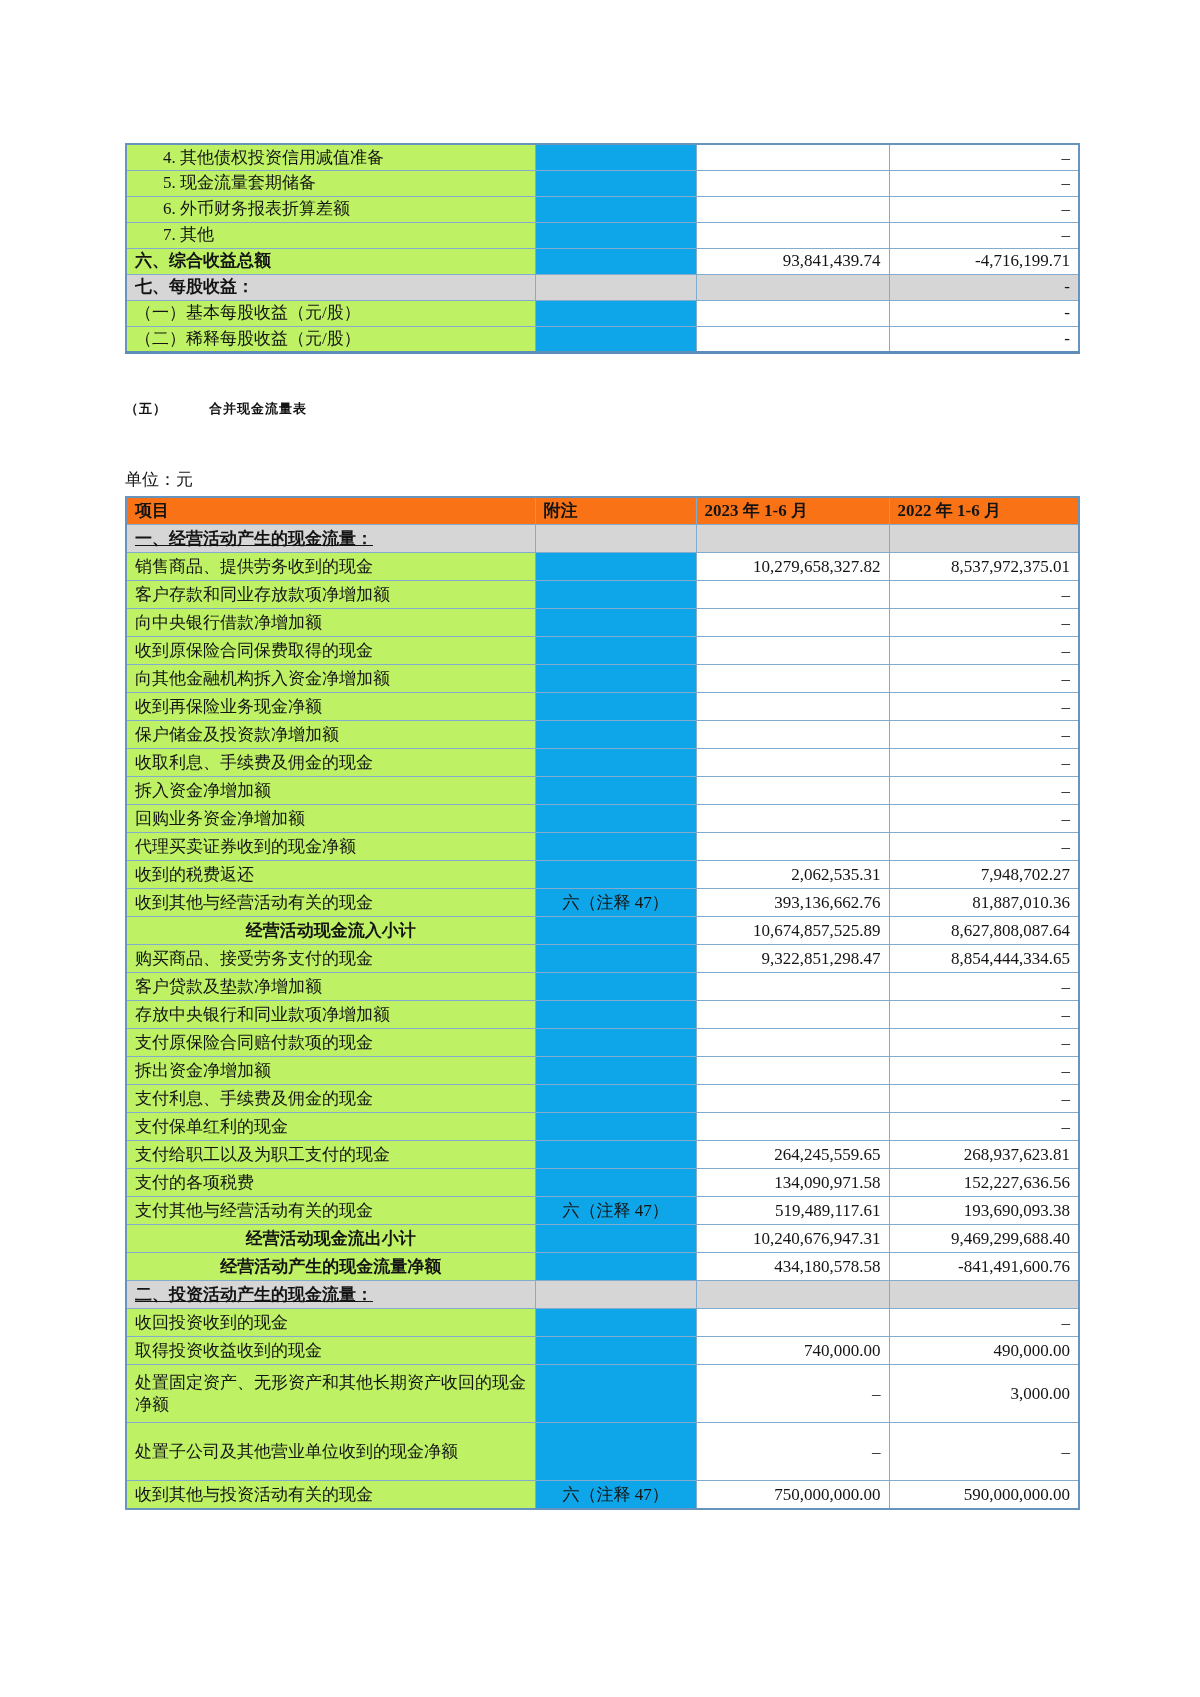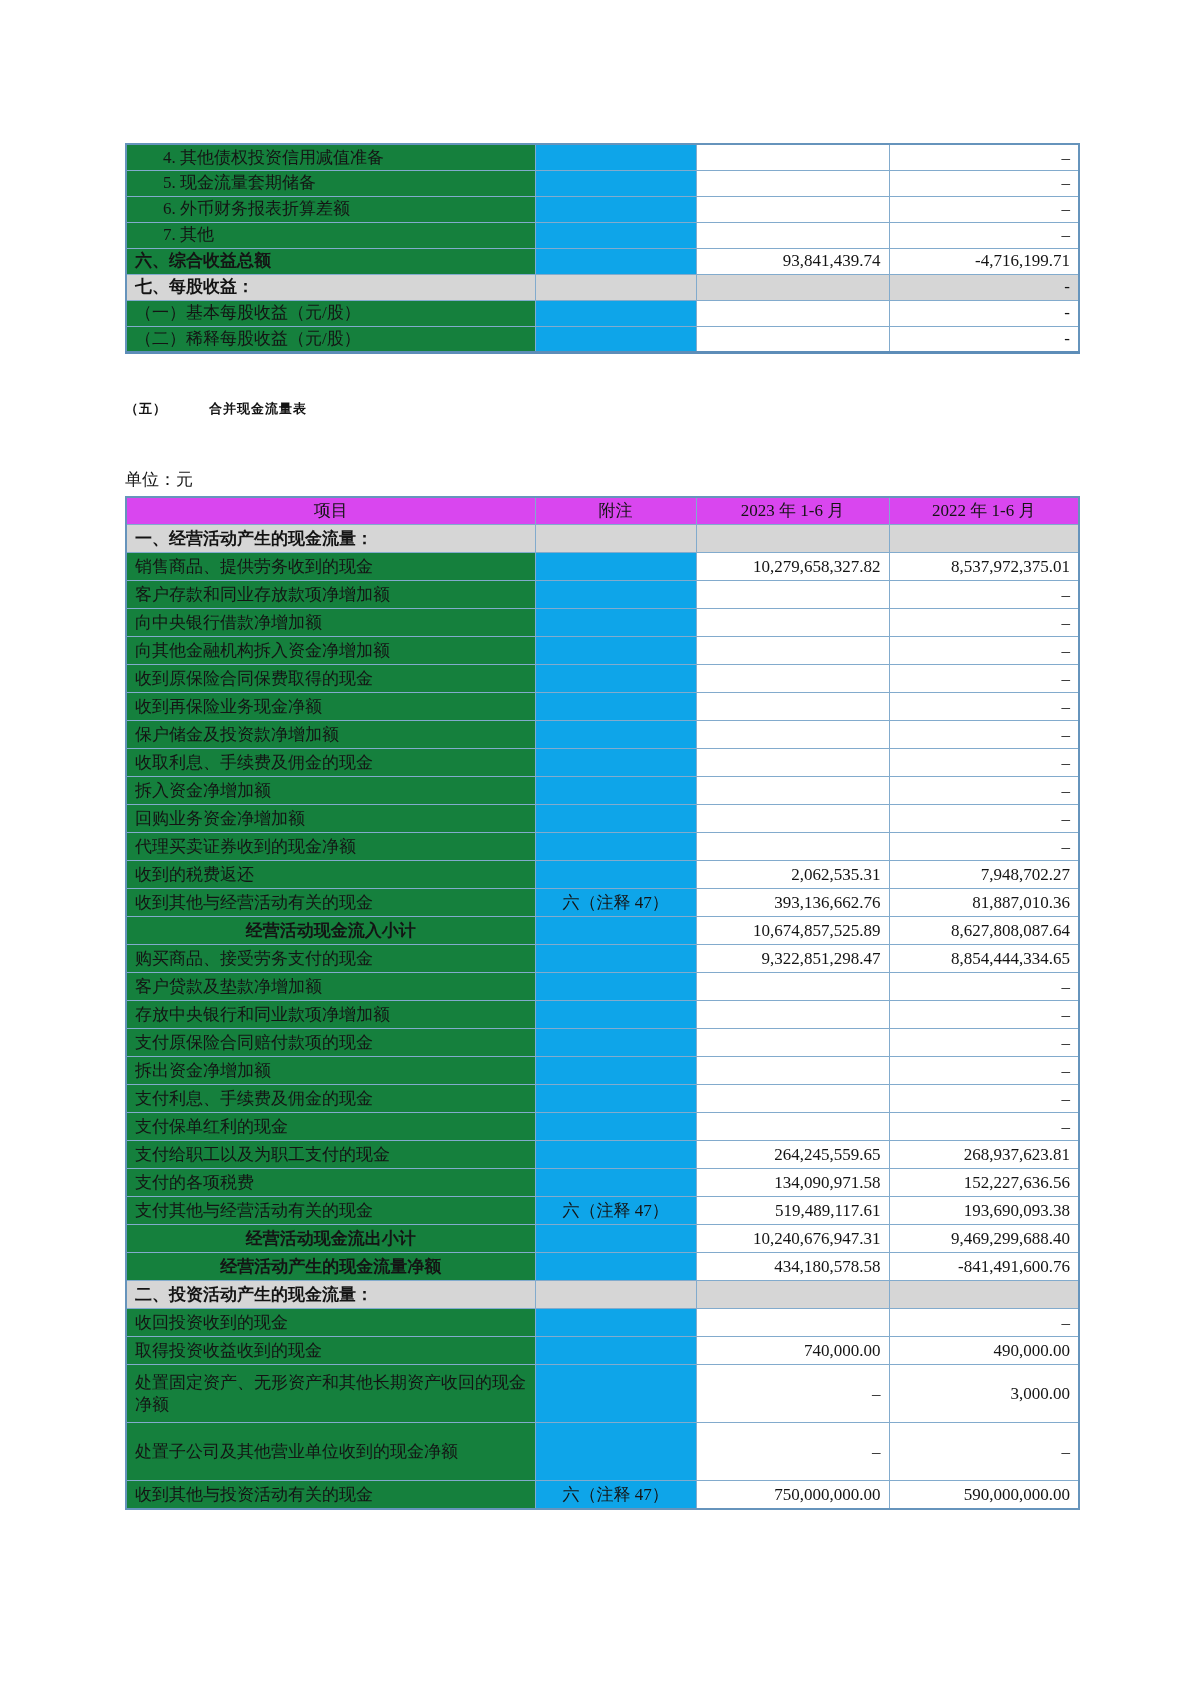--- a/index.html
+++ b/index.html
@@ -39,31 +39,31 @@
   #top-table { margin-top: 143px; }
   #top-table { border: 2px solid #6694bc; border-bottom: 3px solid #5d8db8; }
   #top-table tr { height: 26px; }
 
   
   #main-table { margin-top: 4px; border: 2px solid #6694bc; }
   #main-table tr { height: 28px; }
   #main-table tr.tall { height: 58px; }
   #main-table thead tr { height: 28px; }
   #main-table th {
-    background: #d946ef;
-    font-weight: normal;
-    text-align: center;
-  }
-
-  td.lbl  { background: #15803d; text-align: left; }
+    background: #f97316;
+    font-weight: bold;
+    text-align: left;
+  }
+
+  td.lbl  { background: #bef264; text-align: left; }
   td.note { background: #0ea5e9; text-align: center; }
   td.num  { background: #ffffff; text-align: right; }
 
   tr.section td { background: #d6d6d6; }
-  tr.section td.lbl { font-weight: bold; }
+  tr.section td.lbl { font-weight: bold; text-decoration: underline; }
 
   tr.grayrow td { background: #d6d6d6; }
   tr.grayrow td.lbl { font-weight: bold; margin-left: 19px; }
 
   tr.bold td.lbl { font-weight: bold; }
 
   tr.subtotal td.lbl { font-weight: bold; text-align: center; }
 
   tr.indent td.lbl { padding-left: 36px; }
   tr.paren  td.lbl { }
@@ -187,27 +187,27 @@
           <td class="num"></td>
           <td class="num">–</td>
         </tr>
         <tr class="item">
           <td class="lbl">向中央银行借款净增加额</td>
           <td class="note"></td>
           <td class="num"></td>
           <td class="num">–</td>
         </tr>
         <tr class="item">
+          <td class="lbl">收到原保险合同保费取得的现金</td>
+          <td class="note"></td>
+          <td class="num"></td>
+          <td class="num">–</td>
+        </tr>
+        <tr class="item">
           <td class="lbl">向其他金融机构拆入资金净增加额</td>
-          <td class="note"></td>
-          <td class="num"></td>
-          <td class="num">–</td>
-        </tr>
-        <tr class="item">
-          <td class="lbl">收到原保险合同保费取得的现金</td>
           <td class="note"></td>
           <td class="num"></td>
           <td class="num">–</td>
         </tr>
         <tr class="item">
           <td class="lbl">收到再保险业务现金净额</td>
           <td class="note"></td>
           <td class="num"></td>
           <td class="num">–</td>
         </tr>

